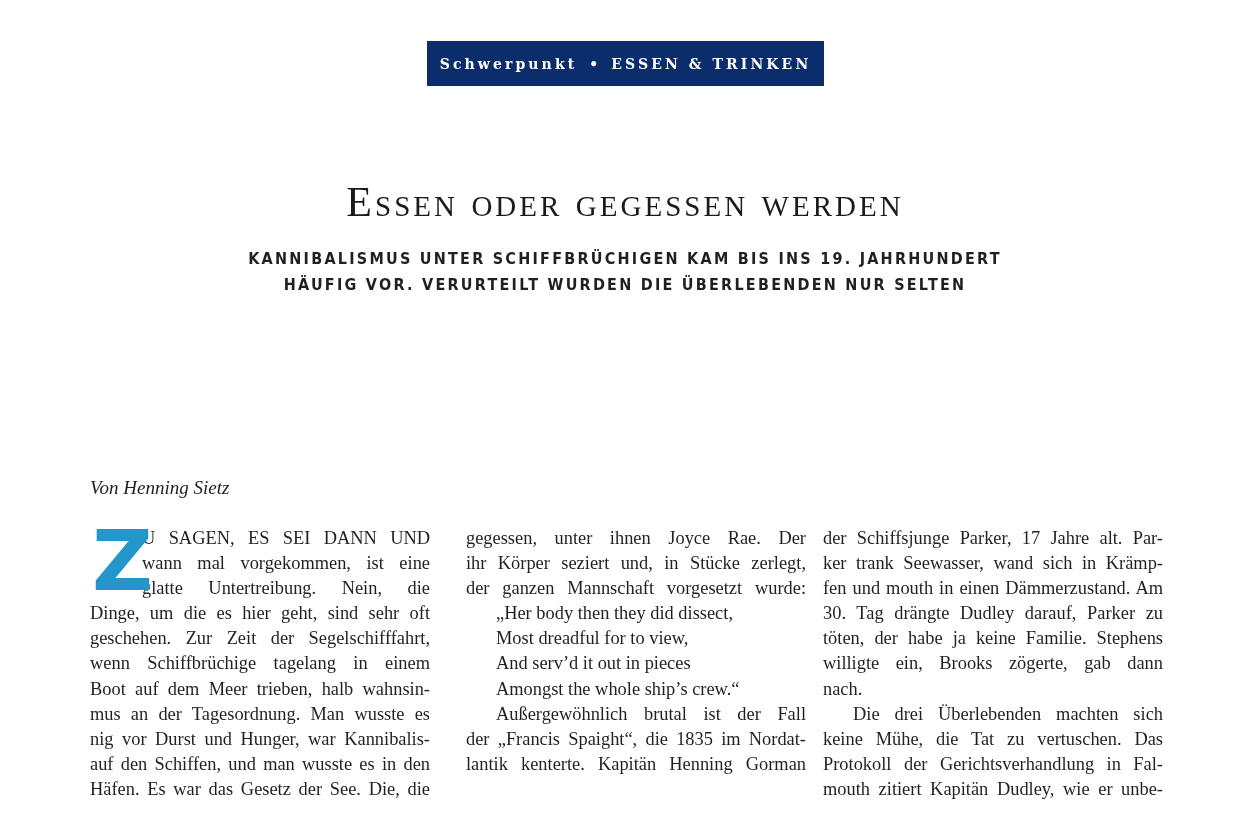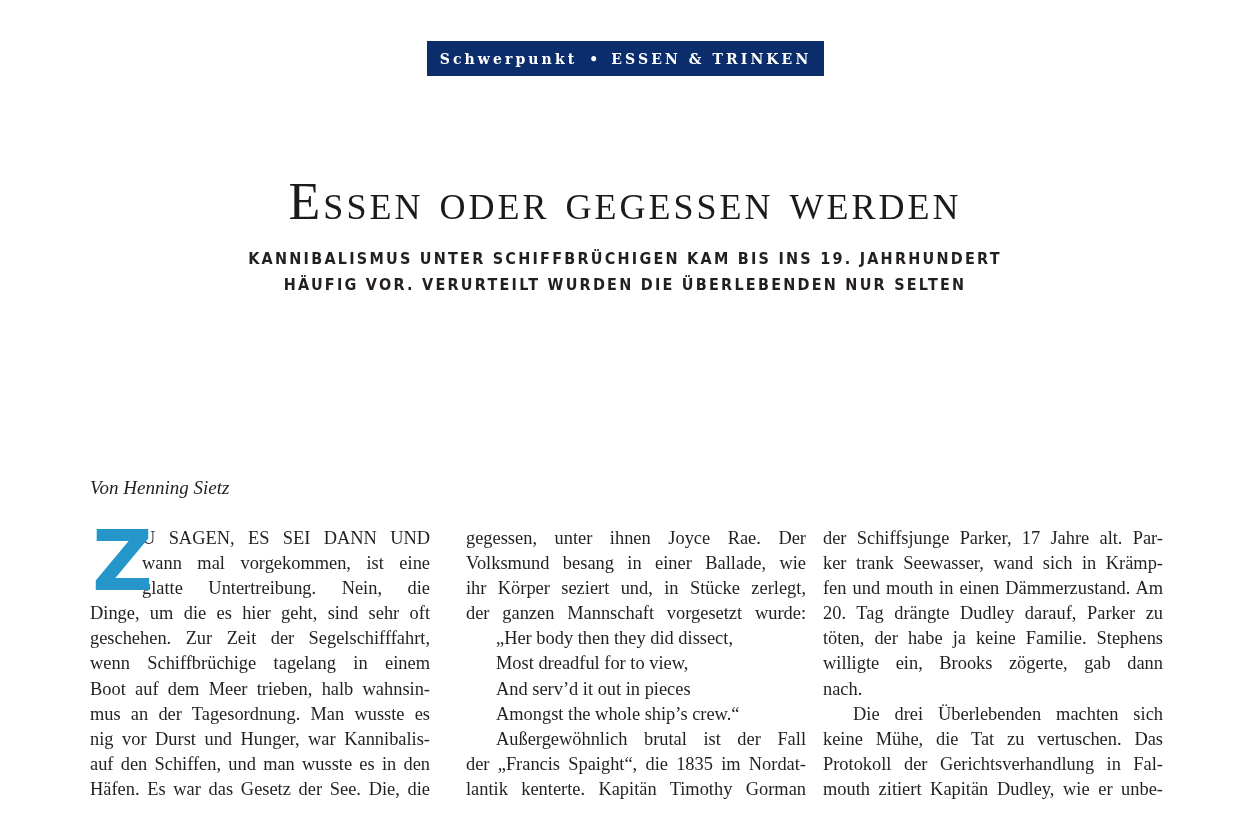--- a/index.html
+++ b/index.html
@@ -1,29 +1,29 @@
 <!DOCTYPE html>
 <html><head>
 <meta charset="utf-8">
 <style>
   html, body { margin: 0; padding: 0; background: #ffffff; }
   body { width: 1250px; height: 833px; overflow: hidden; position: relative;
          font-family: "DejaVu Serif", "Liberation Serif", serif; color: #231f20; }
 
   .section-banner {
-    position: absolute; left: 427px; top: 41px; width: 397px; height: 35px;
+    position: absolute; left: 427px; top: 41px; width: 397px; height: 45px;
     background: #0c2d6b; color: #ffffff;
     display: flex; align-items: center; justify-content: center;
     font-family: "DejaVu Serif", serif; font-weight: bold; font-size: 14px;
     letter-spacing: 3.1px; white-space: nowrap;
   }
 
   .headline {
     position: absolute; left: 0; top: 170px; width: 1250px; text-align: center;
-    font-family: "Liberation Serif", serif; font-size: 52px; line-height: 64px;
+    font-family: "Liberation Serif", serif; font-size: 42px; line-height: 64px;
     letter-spacing: 3px; color: #1b1a1c; font-variant: small-caps; margin: 0; font-weight: normal;
   }
 
   .dek {
     position: absolute; left: 0; top: 246px; width: 1250px; text-align: center;
     font-family: "DejaVu Sans", sans-serif; font-size: 15.5px; font-weight: bold;
     letter-spacing: 2.4px; line-height: 26px; color: #231f20;
     transform: scaleX(0.93); transform-origin: center top;
   }
   .dek div { white-space: nowrap; }
@@ -90,37 +90,36 @@
     <span class="line">wenn Schiffbrüchige tagelang in einem</span>
     <span class="line">Boot auf dem Meer trieben, halb wahnsin-</span>
     <span class="line">mus an der Tagesordnung. Man wusste es</span>
     <span class="line">nig vor Durst und Hunger, war Kannibalis-</span>
     <span class="line">auf den Schiffen, und man wusste es in den</span>
     <span class="line">Häfen. Es war das Gesetz der See. Die, die</span>
   </div>
 
   <div class="col col-2">
     <span class="line">gegessen, unter ihnen Joyce Rae. Der</span>
-    <span class="line">Volksmund besang in einer Ballade, wie</span>
     <span class="line">ihr Körper seziert und, in Stücke zerlegt,</span>
     <span class="line">der ganzen Mannschaft vorgesetzt wurde:</span>
     <span class="line verse">„Her body then they did dissect,</span>
     <span class="line verse">Most dreadful for to view,</span>
     <span class="line verse">And serv’d it out in pieces</span>
     <span class="line verse">Amongst the whole ship’s crew.“</span>
     <span class="line indent">Außergewöhnlich brutal ist der Fall</span>
     <span class="line">der „Francis Spaight“, die 1835 im Nordat-</span>
-    <span class="line">lantik kenterte. Kapitän Timothy Gorman</span>
+    <span class="line">lantik kenterte. Kapitän Henning Gorman</span>
   </div>
 
   <div class="col col-3">
     <span class="line">der Schiffsjunge Parker, 17 Jahre alt. Par-</span>
     <span class="line">ker trank Seewasser, wand sich in Krämp-</span>
     <span class="line">fen und mouth in einen Dämmerzustand. Am</span>
-    <span class="line">20. Tag drängte Dudley darauf, Parker zu</span>
+    <span class="line">30. Tag drängte Dudley darauf, Parker zu</span>
     <span class="line">töten, der habe ja keine Familie. Stephens</span>
     <span class="line">willigte ein, Brooks zögerte, gab dann</span>
     <span class="line last">nach.</span>
     <span class="line indent">Die drei Überlebenden machten sich</span>
     <span class="line">keine Mühe, die Tat zu vertuschen. Das</span>
     <span class="line">Protokoll der Gerichtsverhandlung in Fal-</span>
     <span class="line">mouth zitiert Kapitän Dudley, wie er unbe-</span>
   </div>
 </div>
 

